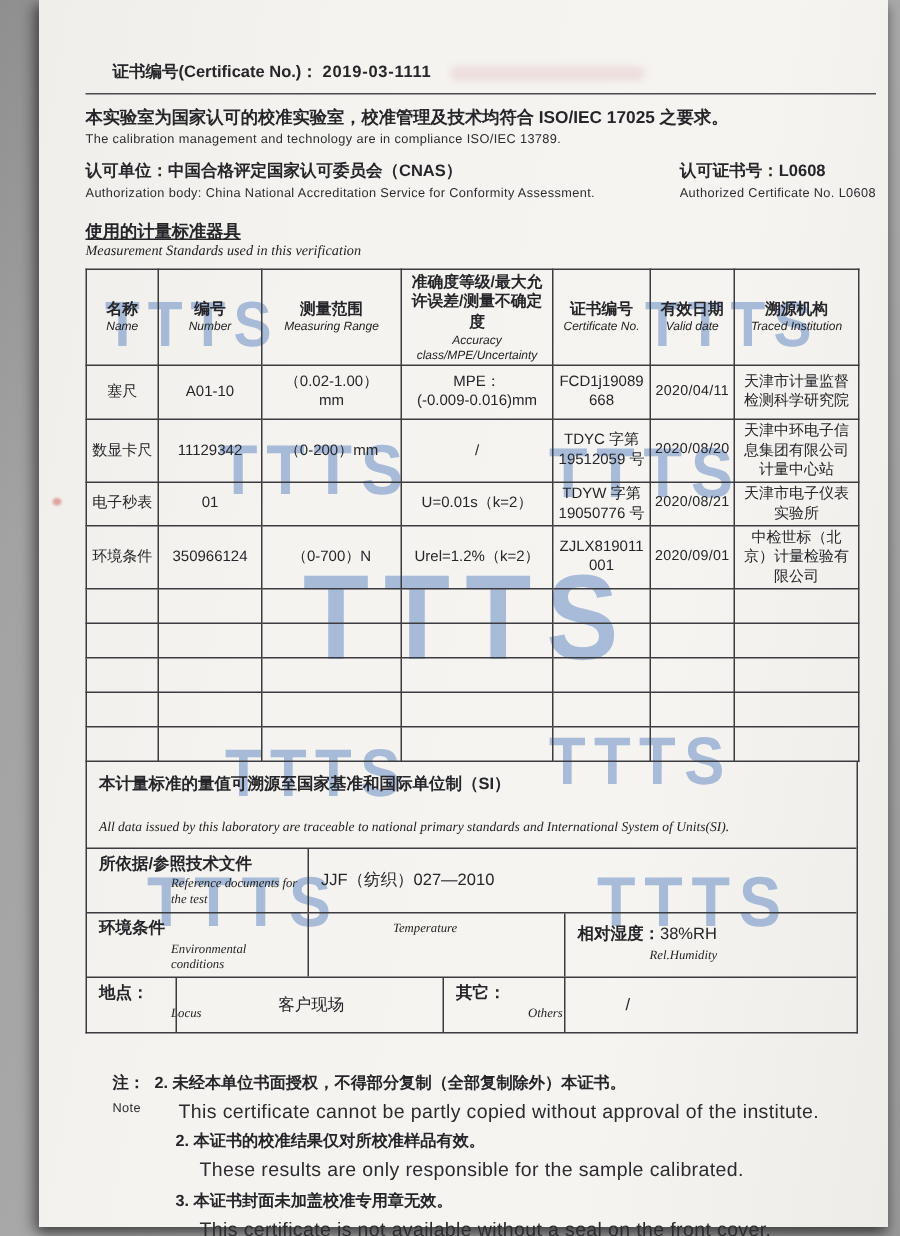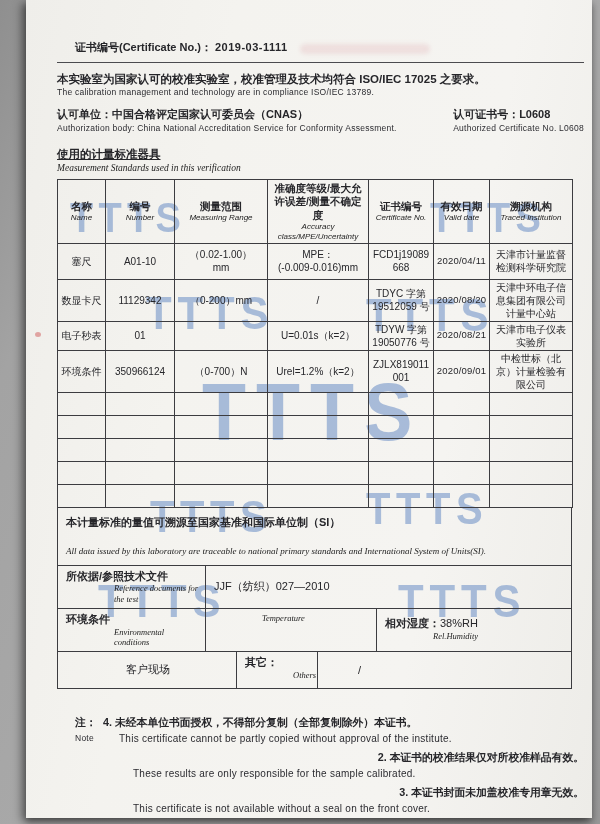--- a/index.html
+++ b/index.html
@@ -50,22 +50,22 @@
   .scell{box-sizing:border-box;padding:4px 6px 4px 8px;}
   .scell+.scell{border-left:1px solid #3c3c40;}
   .lab-zh{font-size:11px;font-weight:bold;line-height:1.25;}
   .lab-en{font-family:"Liberation Serif",serif;font-style:italic;font-size:8.5px;line-height:1.2;color:#222;margin-left:48px;}
   .val{font-size:11px;}
   .vmid{display:flex;align-items:center;}
   
   .notes{position:relative;margin-top:26px;padding-left:46px;}
   .note-gutter{position:absolute;left:18px;top:0;}
   .n-zh{font-size:10.8px;font-weight:bold;line-height:1.4;}
-  .n-en{font-size:10px;letter-spacing:.25px;line-height:1.4;margin:2px 0 4px 16px;color:#2b2b30;}
-  .notes .item2 .n-zh,.notes .item3 .n-zh{margin-left:14px;text-align:right;}
+  .n-en{font-size:13px;letter-spacing:.25px;line-height:1.4;margin:2px 0 4px 16px;color:#2b2b30;}
+  .notes .item2 .n-zh,.notes .item3 .n-zh{margin-left:14px;}
   .notes .item2 .n-en,.notes .item3 .n-en{margin-left:30px;}
   
   .footer{margin-top:30px;text-align:right;padding-right:14px;font-size:10px;}
   
   .smudge{position:absolute;left:274px;top:44px;width:130px;height:10px;border-radius:5px;
     background:rgba(214,140,150,.20);filter:blur(2px);z-index:1;}
   .reddot{position:absolute;left:9px;top:332px;width:6px;height:5px;border-radius:50%;
     background:rgba(205,70,70,.45);filter:blur(.7px);z-index:1;}
 </style>
 </head>
@@ -242,36 +242,40 @@
         </div>
         <div class="scell" style="width:171px">
           <div class="lab-en">Temperature</div>
         </div>
         <div class="scell" style="flex:1">
           <div><span class="lab-zh">相对湿度：</span><span class="val">38%RH</span></div>
           <div class="lab-en">Rel.Humidity</div>
         </div>
       </div>
       <div class="srow" style="min-height:36px">
+        <div class="scell" style="width:59px">
+          <div class="lab-zh">地点：</div>
+          <div class="lab-en">Locus</div>
+        </div>
         <div class="scell vmid val" style="width:178px;justify-content:center">客户现场</div>
         <div class="scell" style="width:81px">
           <div class="lab-zh">其它：</div>
           <div class="lab-en">Others</div>
         </div>
         <div class="scell vmid val" style="flex:1;padding-left:40px">/</div>
       </div>
     </div>
 
     <div class="notes">
       <div class="note-gutter">
         <div class="n-zh">注：</div>
         <div class="en" style="margin-top:3px">Note</div>
       </div>
       <div class="item1">
-        <div class="n-zh">4. 未经本单位书面授权，不得部分复制（全部复制除外）本证书。</div>
+        <div class="n-zh">2. 未经本单位书面授权，不得部分复制（全部复制除外）本证书。</div>
         <div class="n-en">This certificate cannot be partly copied without approval of the institute.</div>
       </div>
       <div class="item2">
         <div class="n-zh">2. 本证书的校准结果仅对所校准样品有效。</div>
         <div class="n-en">These results are only responsible for the sample calibrated.</div>
       </div>
       <div class="item3">
         <div class="n-zh">3. 本证书封面未加盖校准专用章无效。</div>
         <div class="n-en">This certificate is not available without a seal on the front cover.</div>
       </div>

